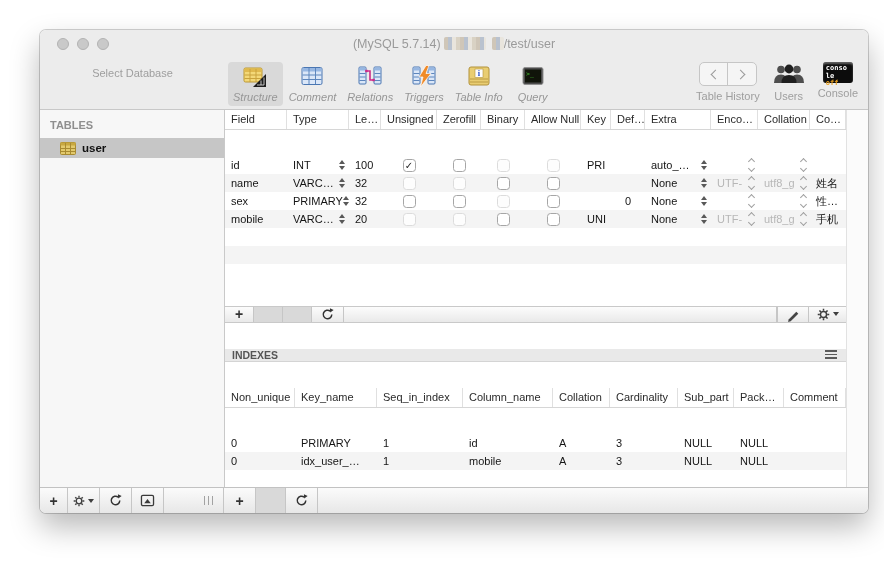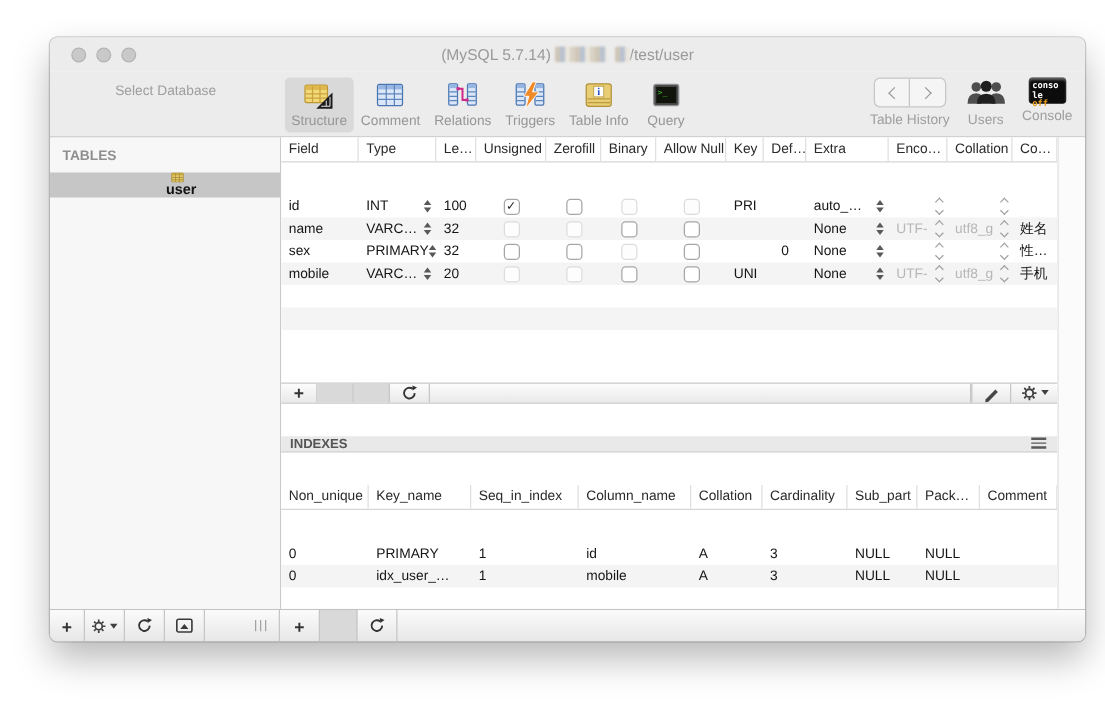--- a/index.html
+++ b/index.html
@@ -21,21 +21,21 @@
   
   .toolbar{height:53px;background:#ececec;border-bottom:1px solid #c8c8c8;display:flex;align-items:flex-start;padding-top:5px;}
   .dbwrap{width:185px;flex:none;display:flex;flex-direction:column;align-items:center;}
   .dbselect{width:172px;height:24px;background:#fdfdfd;border:1px solid #c6c6c6;border-radius:5px;
     display:flex;align-items:center;justify-content:center;position:relative;font-size:12px;color:#3a3a3a;}
   .dbselect .chev{position:absolute;right:7px;top:5px;}
   .dbcaption{font-size:11px;color:#9e9e9e;margin-top:5px;}
   .tbitems{display:flex;gap:1px;margin-left:3px;}
   .tbitem{display:flex;flex-direction:column;align-items:center;padding:2px 5px 3px;border-radius:4px;min-width:48px;}
   .tbitem.active{background:#d9d9d9;}
-  .tbitem .lbl{font-size:11px;color:#969696;margin-top:1px;white-space:nowrap;}
+  .tbitem .lbl{font-size:11px;color:#969696;margin-top:1px;white-space:nowrap;font-style:italic;}
   .tbright{margin-left:auto;display:flex;align-items:flex-start;gap:12px;padding-right:10px;}
   .tbgroup{display:flex;flex-direction:column;align-items:center;}
   .tbgroup .lbl{font-size:11px;color:#9e9e9e;margin-top:4px;white-space:nowrap;}
   .histctl{width:58px;height:24px;border:1px solid #c6c6c6;border-radius:5px;background:#f5f5f5;display:flex;}
   .histbtn{flex:1;display:flex;align-items:center;justify-content:center;}
   .histbtn+.histbtn{border-left:1px solid #c6c6c6;}
   .ch{width:7px;height:7px;border-left:1.8px solid #9a9a9a;border-bottom:1.8px solid #9a9a9a;display:block;}
   .ch.l{transform:rotate(45deg);margin-left:3px;} .ch.r{transform:rotate(225deg);margin-right:3px;}
   .console-badge{width:30px;height:21px;background:#0c0c0c;border-radius:3px;color:#fff;
     font:bold 7px "DejaVu Sans Mono","Liberation Mono",monospace;line-height:7.5px;padding:3px 2px 0 3px;
@@ -47,21 +47,21 @@
   .cv.up{transform:rotate(45deg);} .cv.dn{transform:rotate(225deg);}
   .chev.dark .cv{border-color:#6b6b6b;}
   .step{display:flex;flex-direction:column;align-items:center;}
   .tri{width:0;height:0;border-left:3.5px solid transparent;border-right:3.5px solid transparent;display:block;}
   .tri.up{border-bottom:4px solid #585858;margin-bottom:2px;}
   .tri.dn{border-top:4px solid #585858;}
   
   .content{display:flex;height:377px;}
   .sidebar{width:185px;flex:none;background:#f7f7f7;border-right:1px solid #c9c9c9;}
   .tables-header{padding:9px 0 7px 10px;font-size:11px;font-weight:bold;color:#8f8f8f;}
-  .sb-row{height:20px;background:#c6c6c6;display:flex;align-items:center;padding-left:20px;flex-direction:column;}
+  .sb-row{height:20px;background:#c6c6c6;display:flex;align-items:center;padding-left:20px;}
   .sb-row .nm{font-size:11.5px;font-weight:600;color:#111;margin-left:6px;}
   .main{flex:1;display:flex;background:#fff;}
   .main-content{width:621px;flex:none;display:flex;flex-direction:column;gap:26px;}
   .gutter{flex:1;background:#fbfbfb;border-left:1px solid #e2e2e2;}
   
   .thead{display:flex;height:20px;border-bottom:1px solid #d6d6d6;background:#fff;}
   .hcell{flex:none;font-size:11px;color:#2a2a2a;line-height:19px;padding-left:6px;
     border-right:1px solid #e0e0e0;white-space:nowrap;overflow:hidden;}
   .rows-structure{height:206px;overflow:hidden;}
   .rows-indexes{height:89px;overflow:hidden;}

